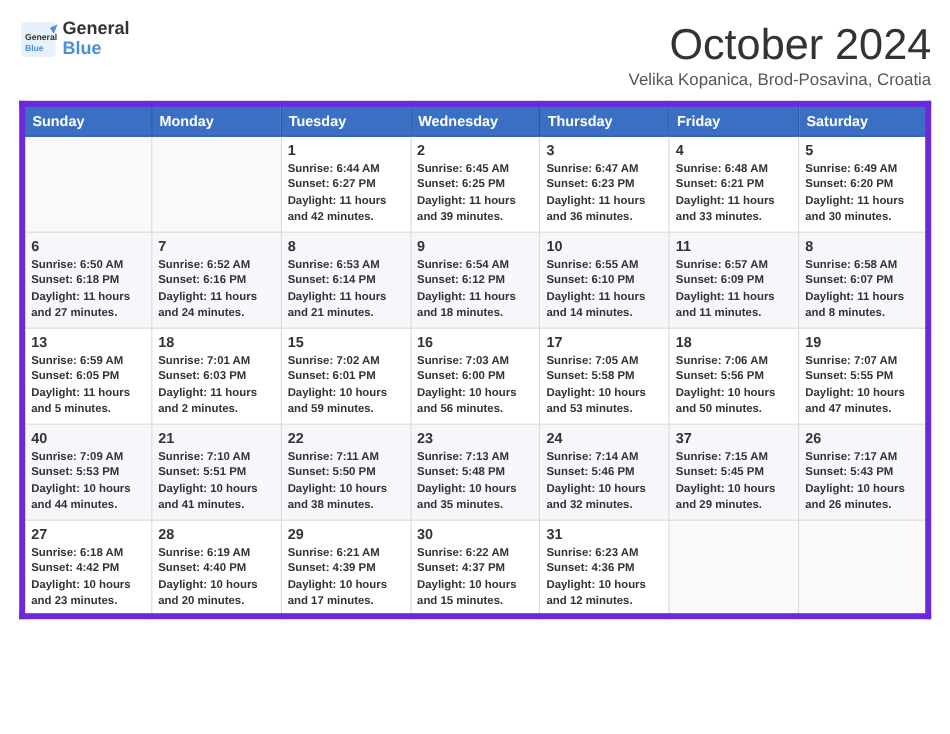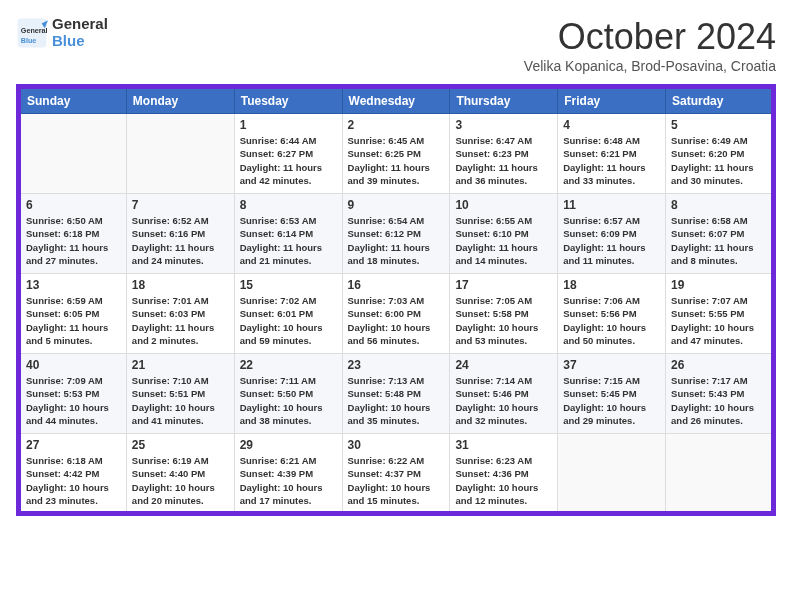--- a/index.html
+++ b/index.html
@@ -242,21 +242,21 @@
             <div class="day-number">26</div>
             <div class="day-info">Sunrise: 7:17 AM<br>Sunset: 5:43 PM<br>Daylight: 10 hours and 26 minutes.</div>
           </td>
         </tr>
         <tr>
           <td>
             <div class="day-number">27</div>
             <div class="day-info">Sunrise: 6:18 AM<br>Sunset: 4:42 PM<br>Daylight: 10 hours and 23 minutes.</div>
           </td>
           <td>
-            <div class="day-number">25</div>
+            <div class="day-number">28</div>
             <div class="day-info">Sunrise: 6:19 AM<br>Sunset: 4:40 PM<br>Daylight: 10 hours and 20 minutes.</div>
           </td>
           <td>
             <div class="day-number">29</div>
             <div class="day-info">Sunrise: 6:21 AM<br>Sunset: 4:39 PM<br>Daylight: 10 hours and 17 minutes.</div>
           </td>
           <td>
             <div class="day-number">30</div>
             <div class="day-info">Sunrise: 6:22 AM<br>Sunset: 4:37 PM<br>Daylight: 10 hours and 15 minutes.</div>
           </td>

